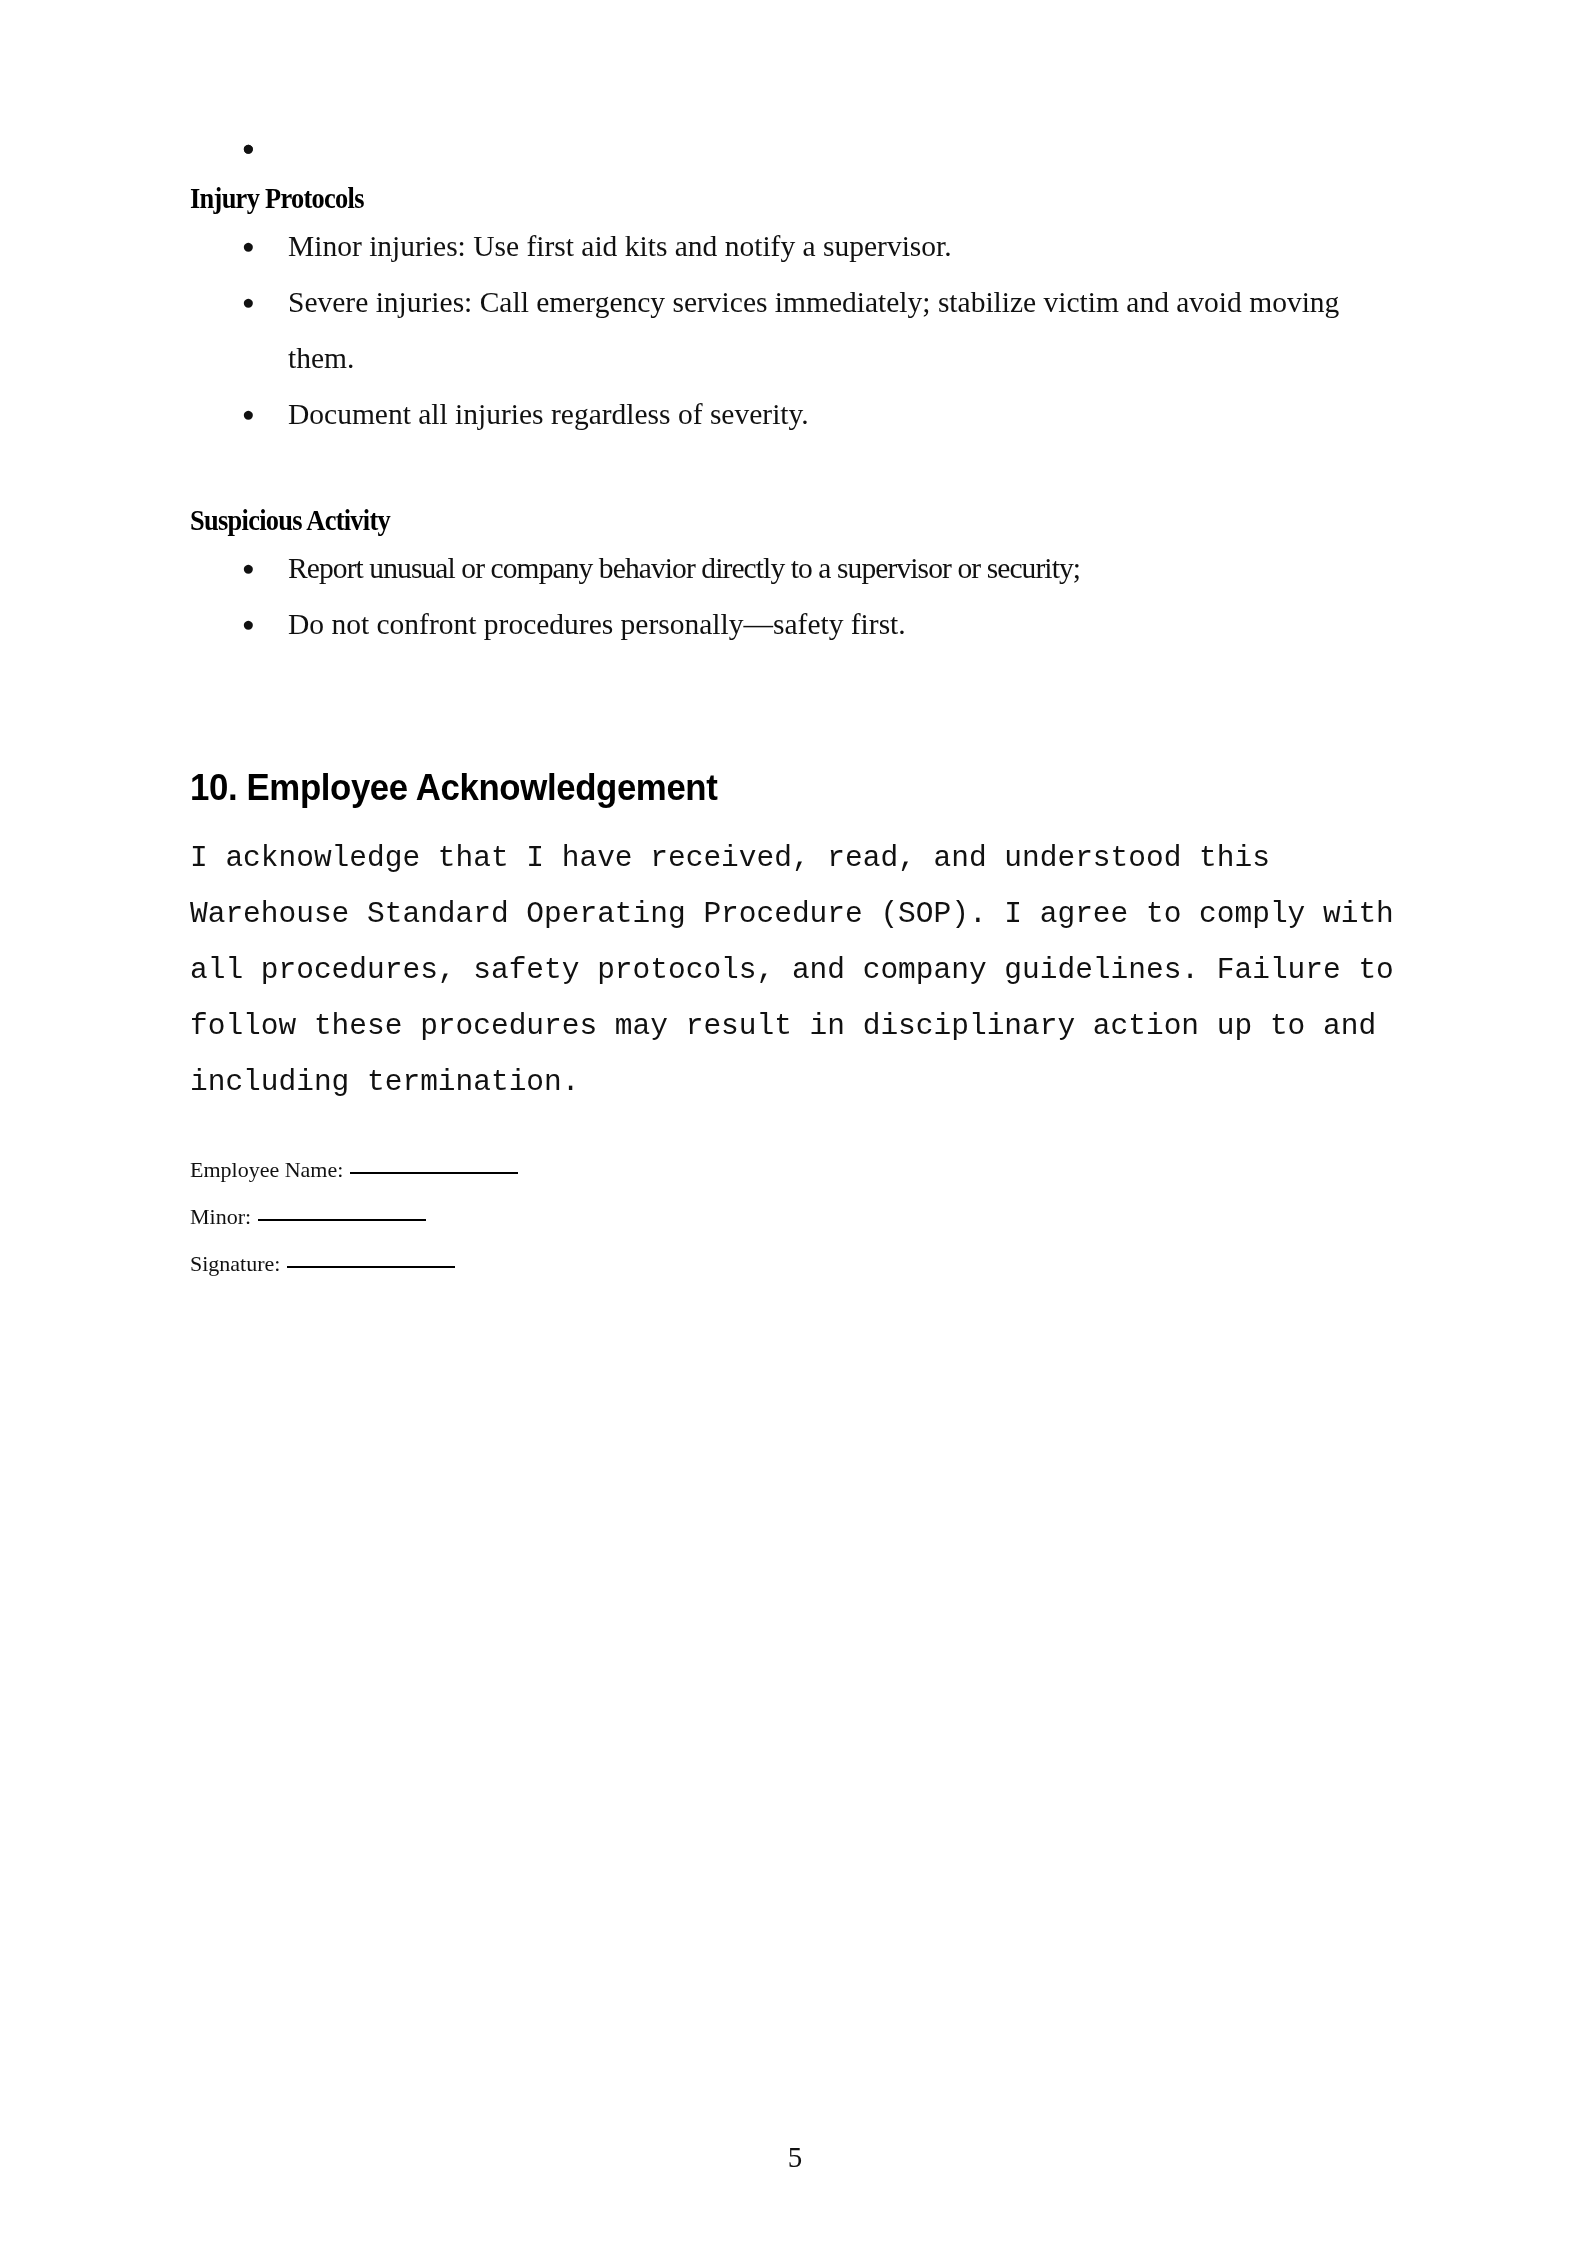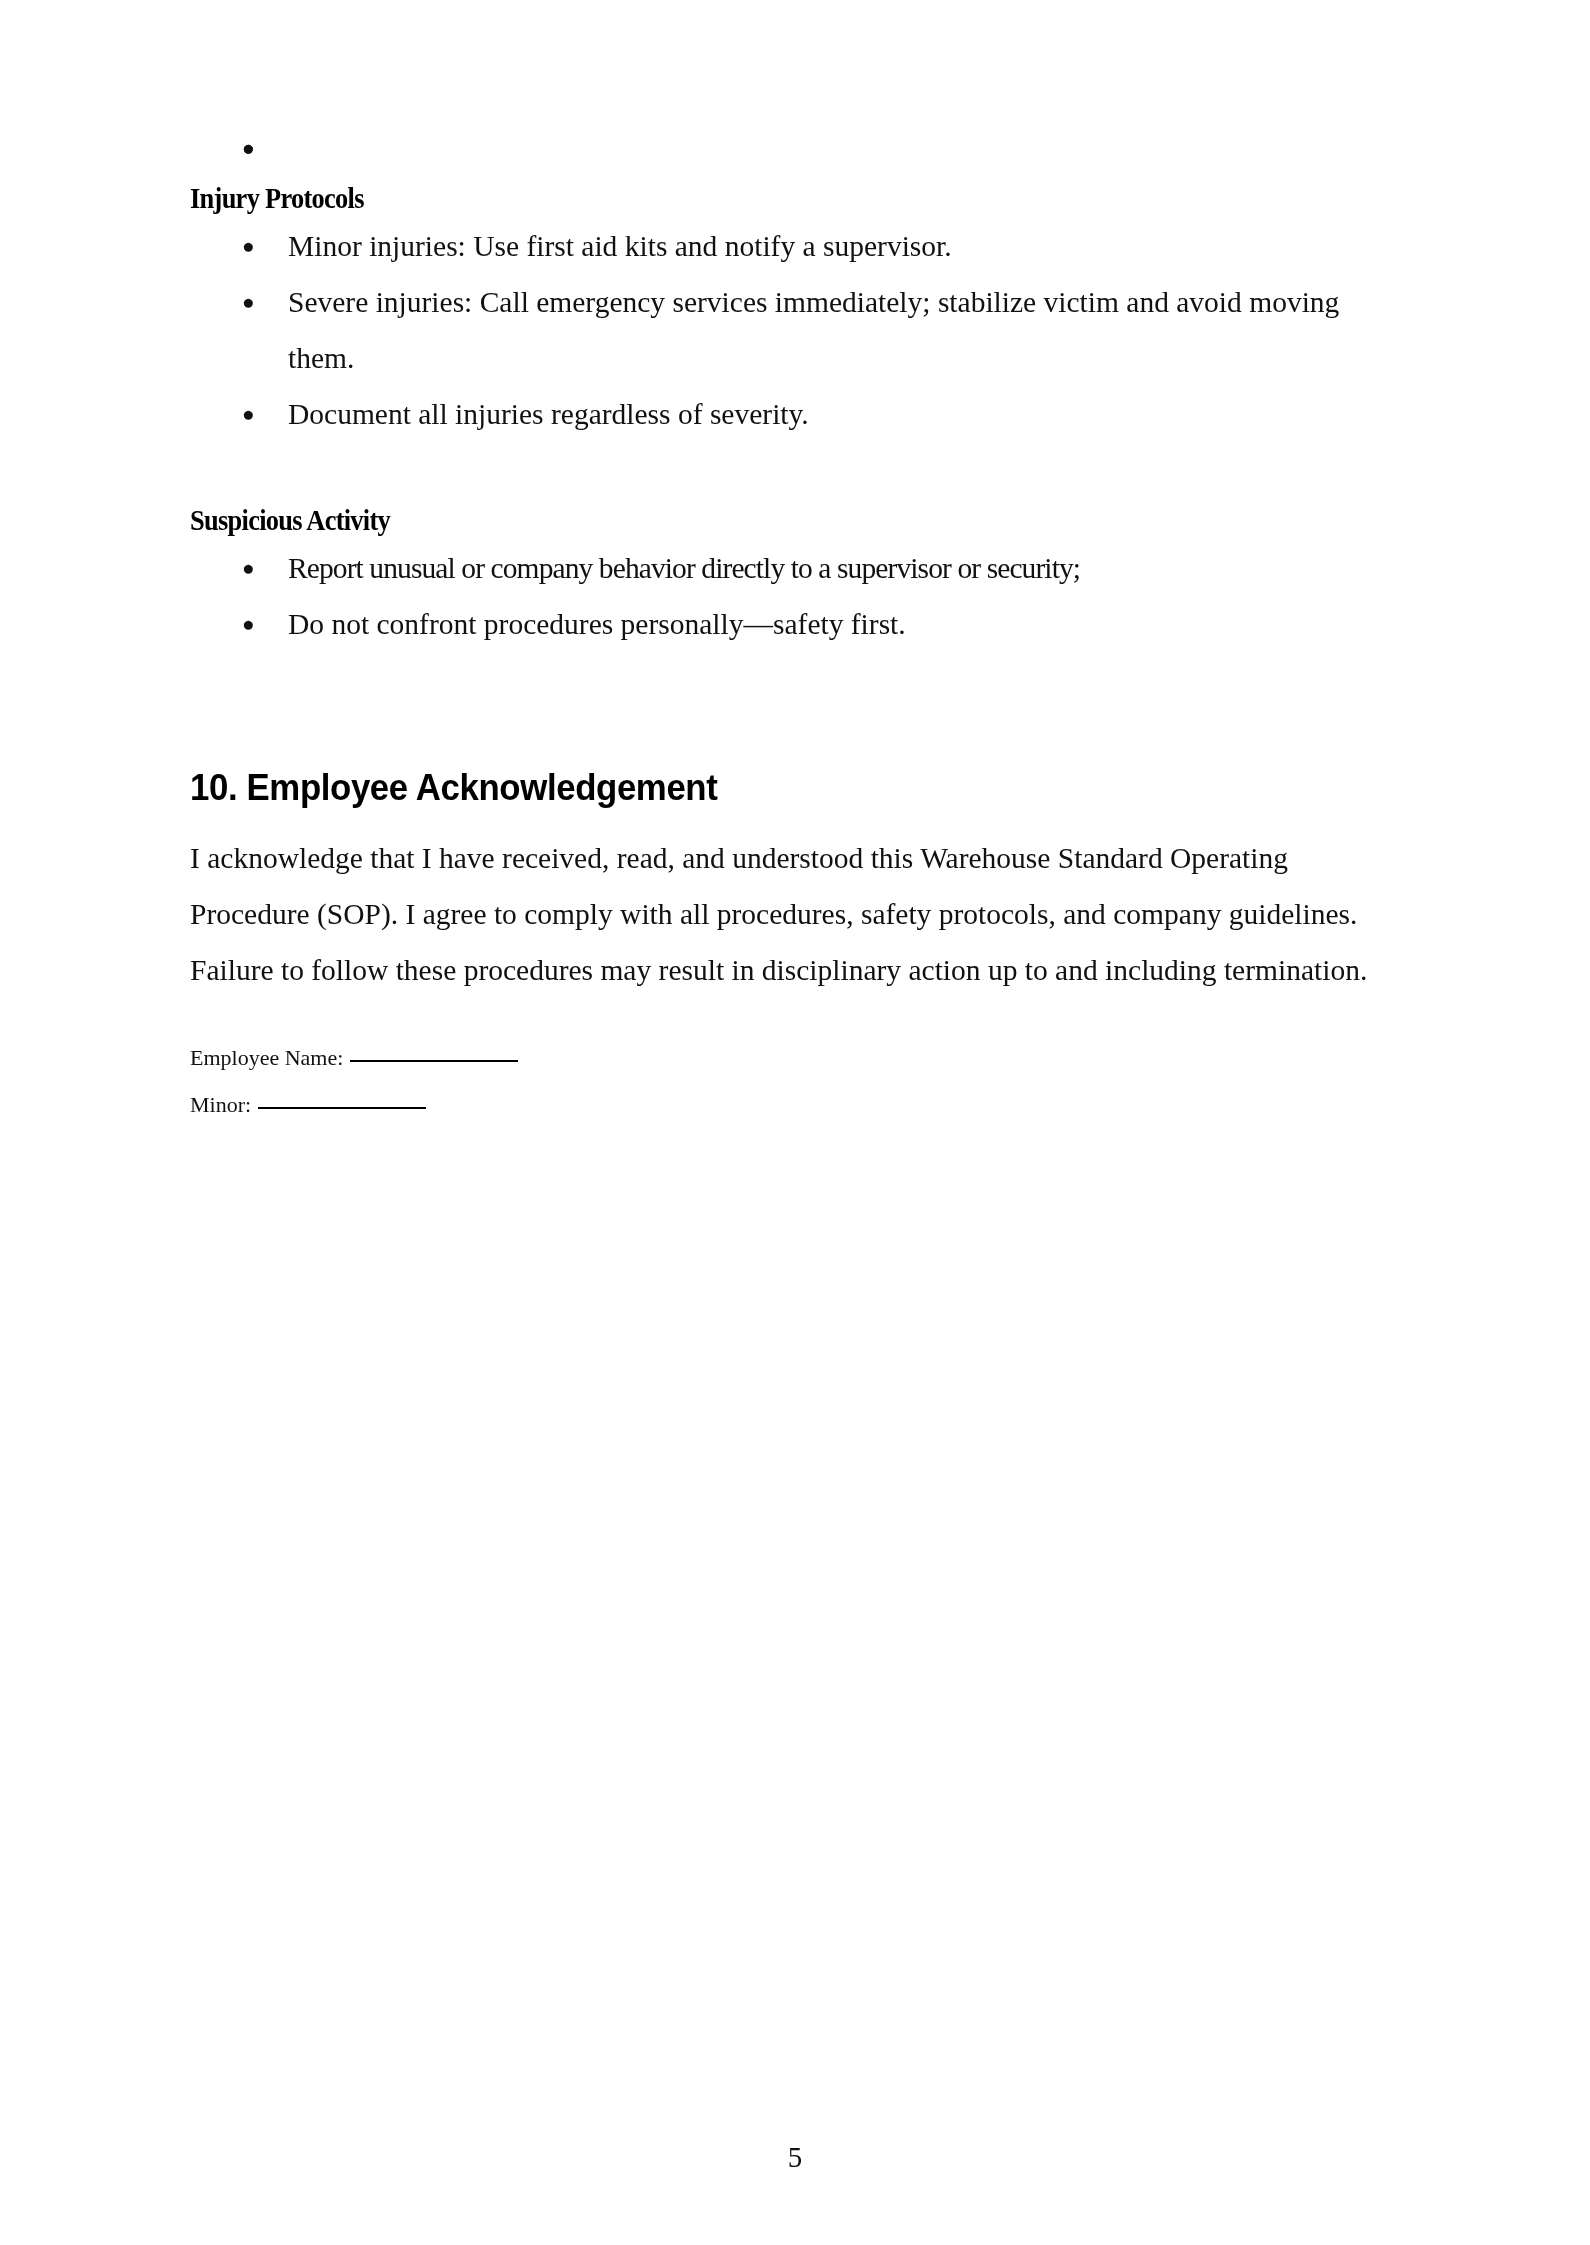--- a/index.html
+++ b/index.html
@@ -84,20 +84,21 @@
     color: #000000;
   }
 
   
   .body-par {
     font-size: 29.5px;
     line-height: 56px;
     text-align: left;
     margin: 0;
     color: #111111;
+    font-family: Liberation Mono, monospace;
   }
 
   
   .sig-block {
     margin: 0;
   }
   .sig-line {
     font-size: 22px;
     line-height: 47px;
     white-space: nowrap;
@@ -181,18 +182,21 @@
 
     <div class="gap-sm"></div>
 
     <div class="sig-block">
       <div class="sig-line">
         <span>Employee Name:</span><span class="rule rule-name"></span>
       </div>
       <div class="sig-line">
         <span>Minor:</span><span class="rule rule-date"></span>
       </div>
+      <div class="sig-line">
+        <span>Signature:</span><span class="rule rule-signature"></span>
+      </div>
     </div>
 
   </div>
 
   <div class="page-number">5</div>
 </div>
 
 </body></html>

